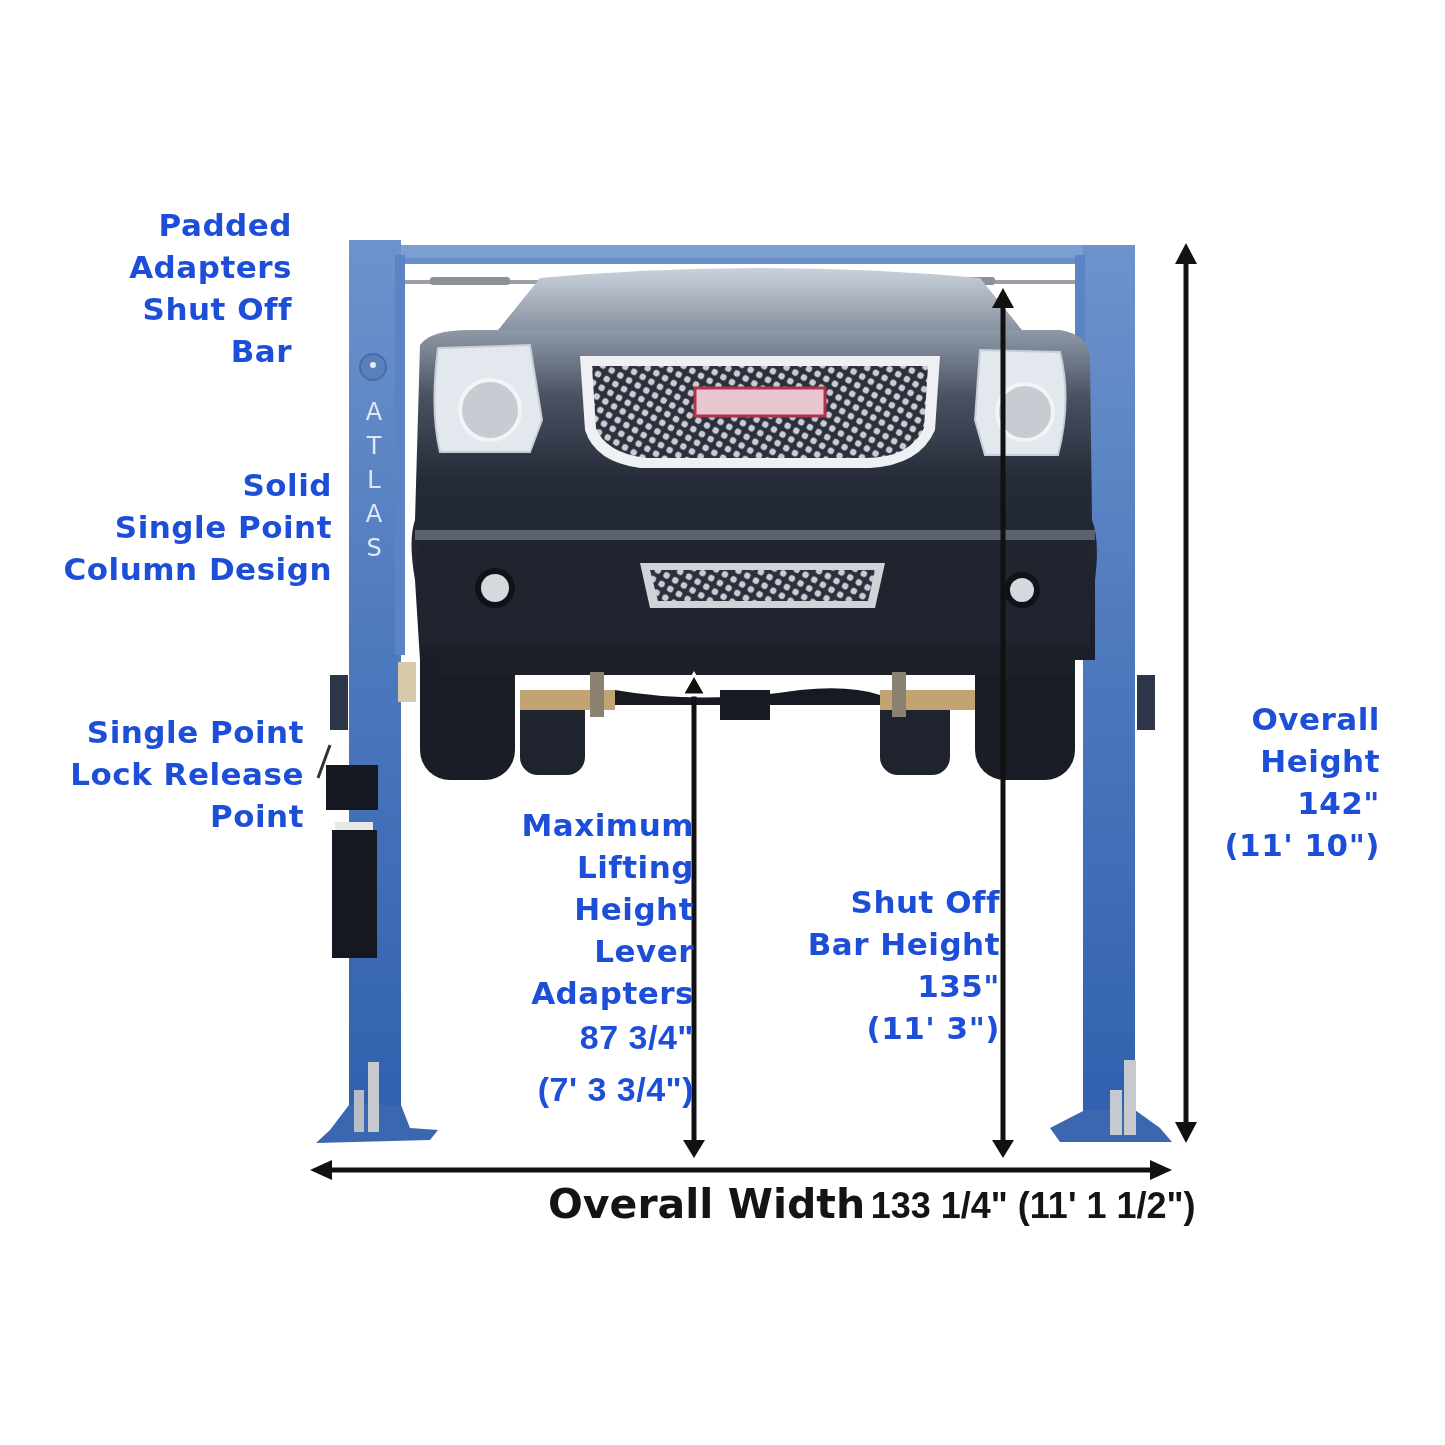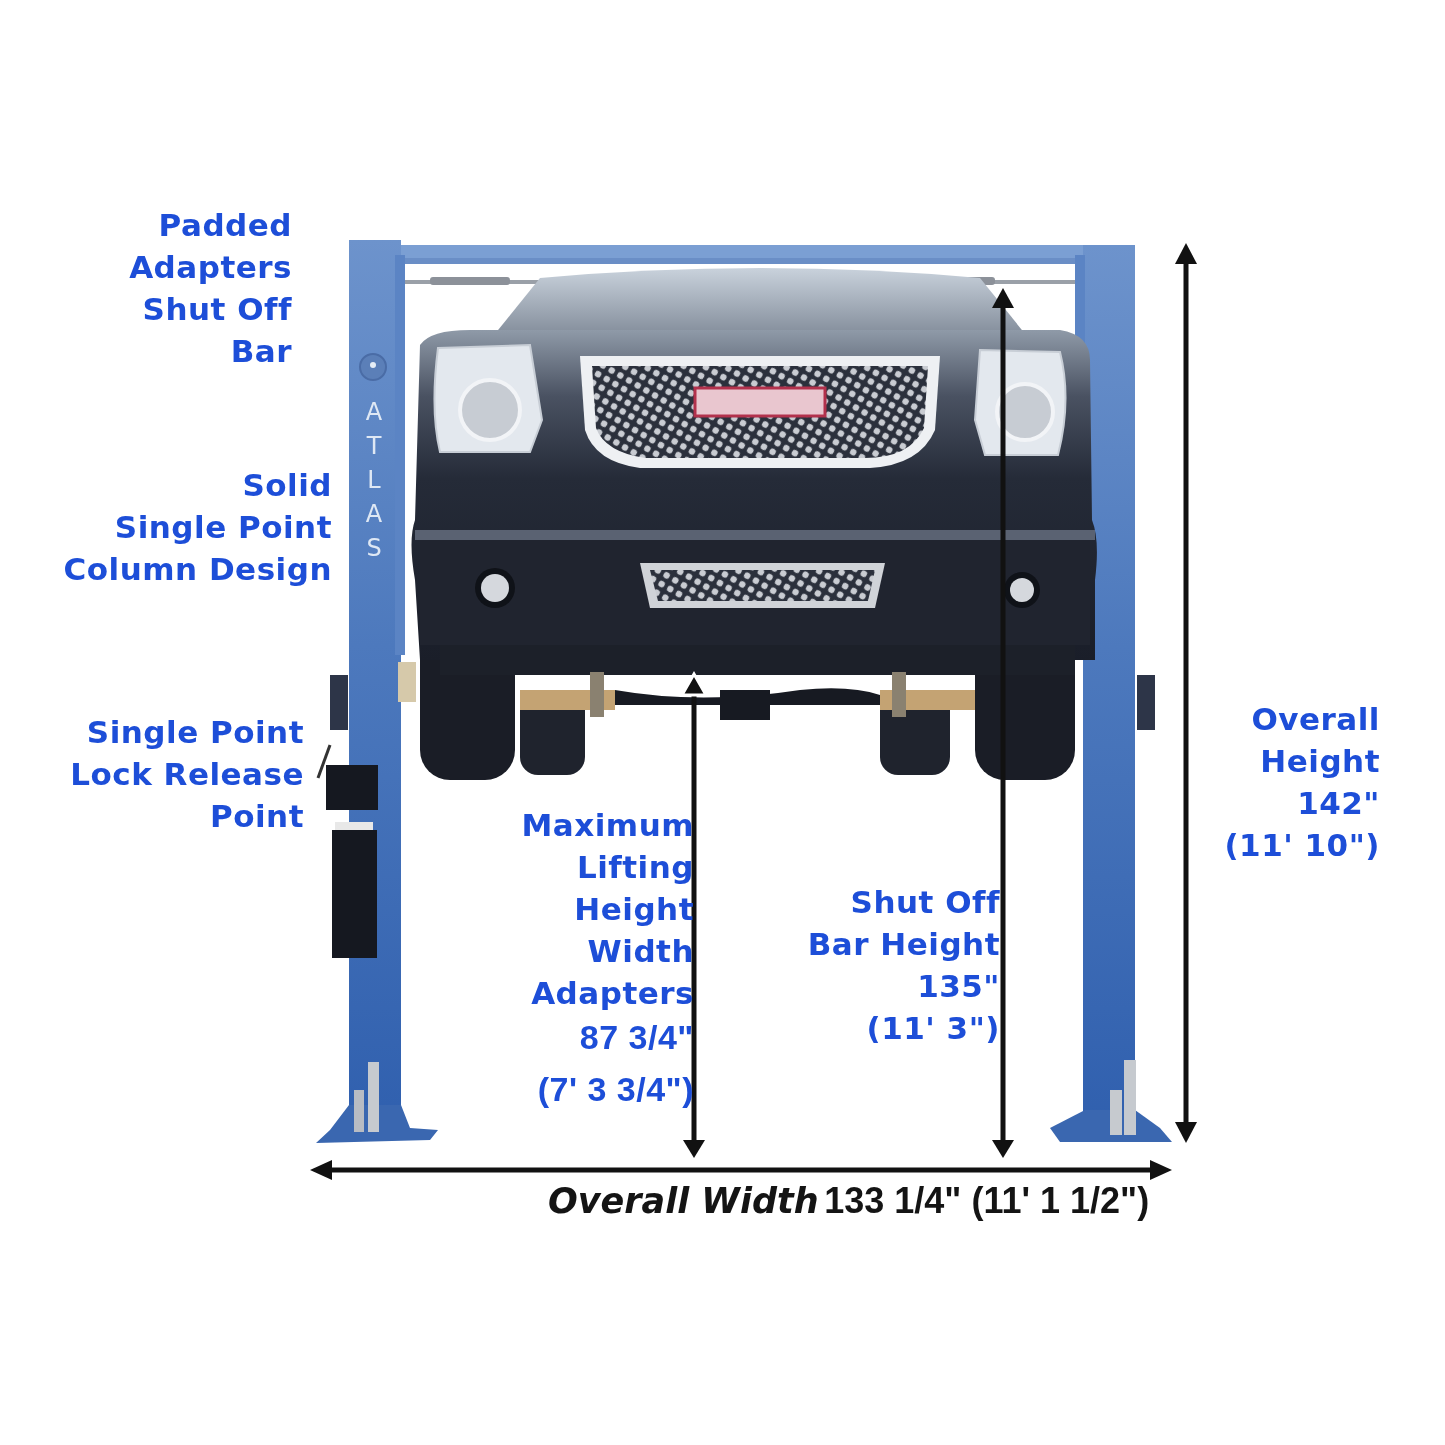--- a/index.html
+++ b/index.html
@@ -6,21 +6,21 @@
   body { width:1445px; height:1445px; position:relative; overflow:hidden;
          font-family:"DejaVu Sans", sans-serif; color:#111; }
   .label { position:absolute; text-align:right; font-weight:bold; font-size:31px;
            line-height:42px; color:#1d4ed8; letter-spacing:0.5px; }
   .label div { white-space:nowrap; }
   .num { font-family:"Liberation Sans", sans-serif; font-weight:bold; font-size:34px; }
   svg.scene { position:absolute; left:0; top:0; }
   .atlas { position:absolute; left:356px; top:398px; width:26px; text-align:center;
            color:#dfe8f4; font-family:"DejaVu Sans", sans-serif; font-size:24px; line-height:36px; }
   .width-label { position:absolute; left:548px; top:1180px; white-space:nowrap; font-weight:bold; color:#141414; }
-  .width-label .w1 { font-size:35px;font-style:italic; }
+  .width-label .w1 { font-size:41px; }
   .width-label .w2 { font-family:"Liberation Sans", sans-serif; font-size:36px; }
 </style>
 </head>
 <body>
 
 <svg class="scene" width="1445" height="1445" viewBox="0 0 1445 1445">
   <defs>
     <linearGradient id="colL" x1="0" y1="0" x2="0" y2="1">
       <stop offset="0" stop-color="#6d93cc"></stop>
       <stop offset="0.45" stop-color="#4d79bd"></stop>
@@ -156,21 +156,21 @@
 <div class="label" style="left:50px; top:711px; width:254px;">
   <div>Single Point</div>
   <div>Lock Release</div>
   <div>Point</div>
 </div>
 
 <div class="label" style="left:494px; top:790px; width:200px;margin-top:14px;">
   <div>Maximum</div>
   <div>Lifting</div>
   <div>Height</div>
-  <div>Width</div>
+  <div>Lever</div>
   <div>Adapters</div>
   <div class="num" style="margin-top:2px;">87 3/4"</div>
   <div class="num" style="margin-top:10px; margin-left:-18px;">(7' 3 3/4")</div>
 </div>
 
 <div class="label" style="left:800px; top:881px; width:200px;">
   <div>Shut Off</div>
   <div>Bar Height</div>
   <div>135"</div>
   <div>(11' 3")</div>

